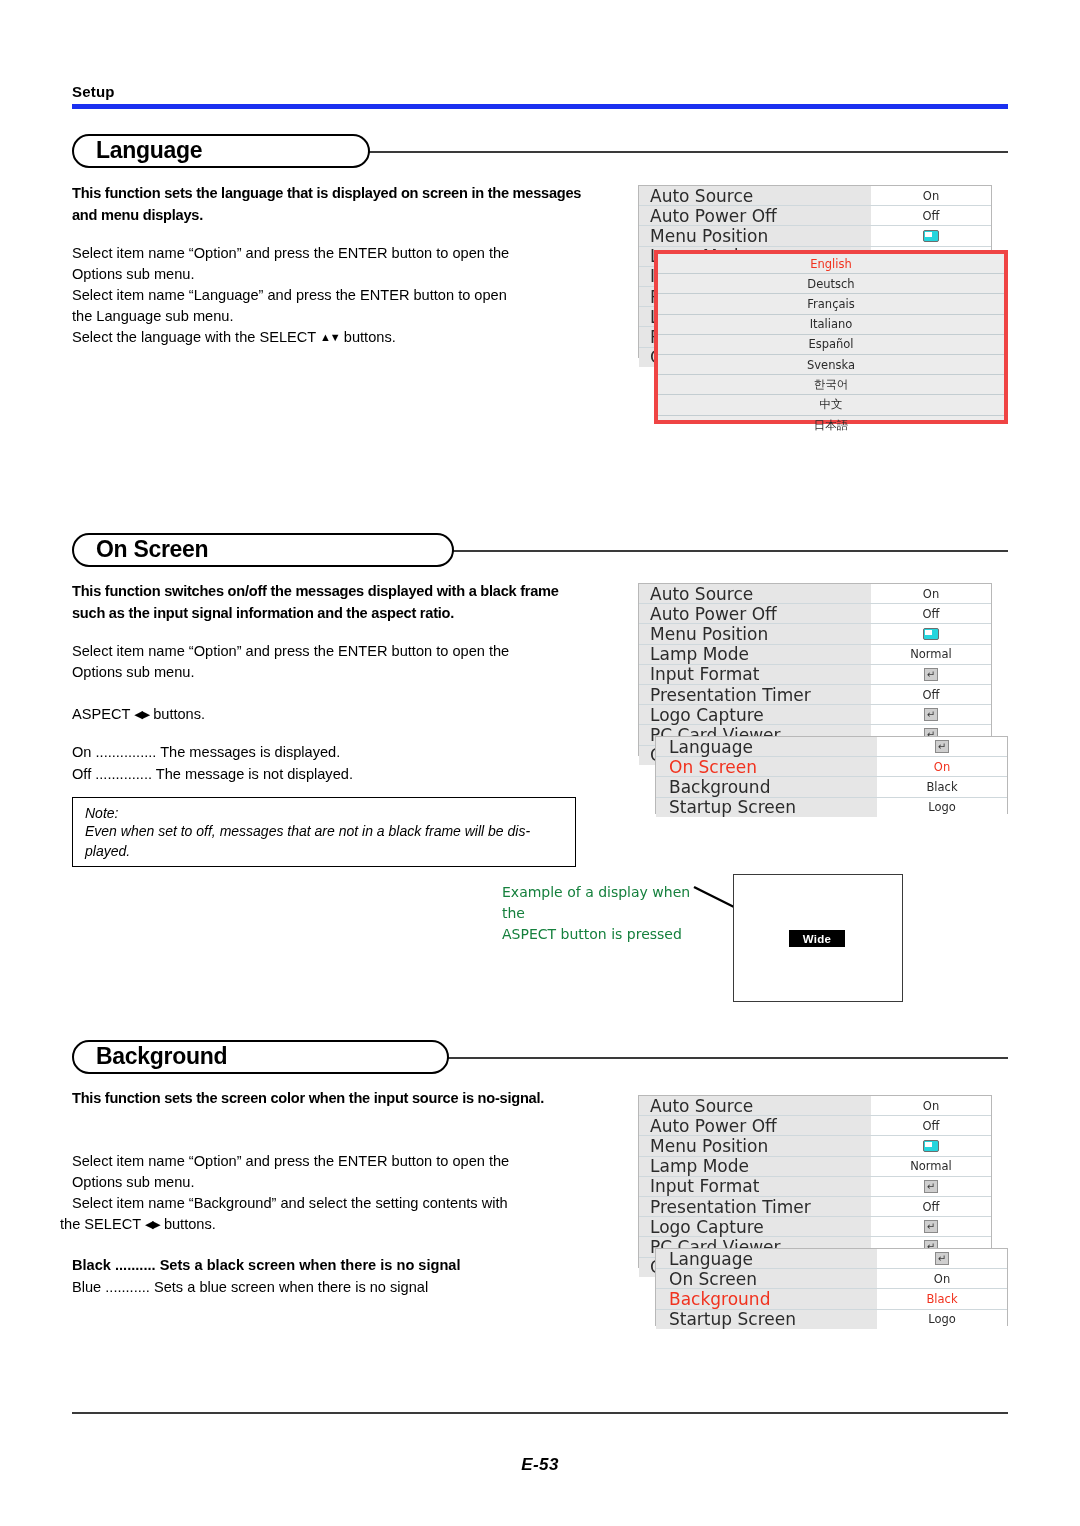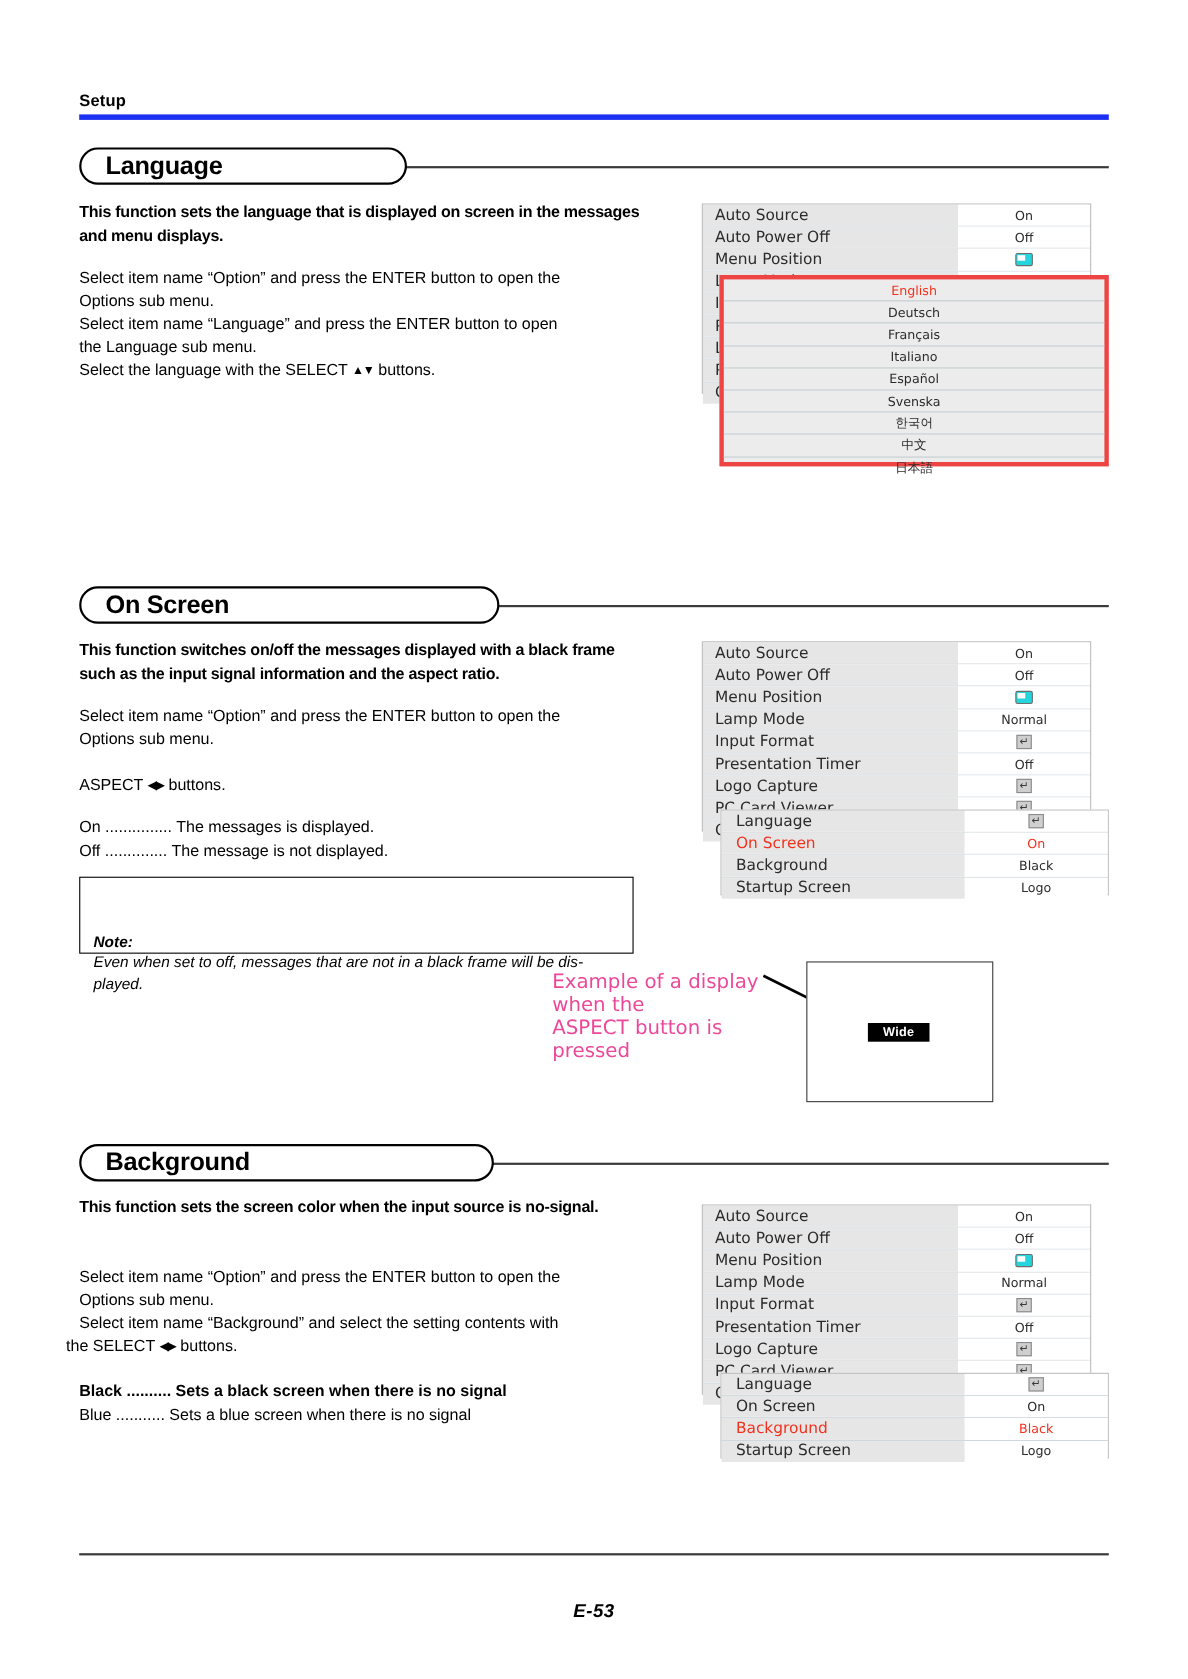--- a/index.html
+++ b/index.html
@@ -28,30 +28,30 @@
   .sec-rule{position:absolute;top:17px;height:2px;background:#3a3a3a;z-index:1;}
 
   
   .para{position:absolute;font-size:14.6px;line-height:21.5px;width:514px;}
   .para.bold{font-weight:bold;letter-spacing:-.25px;}
   .tri{font-size:11px;letter-spacing:-1px;vertical-align:1px;}
 
   
   .note{position:absolute;border:1.5px solid #000;background:#fff;box-sizing:border-box;
         padding:7px 10px 9px 12px;}
-  .note .note-lbl{font-size:14px;font-weight:bold;font-style:italic;margin-top:43px;}
+  .note .note-lbl{font-size:14px;font-weight:normal;font-style:italic;}
   .note .note-txt{font-size:14px;font-style:italic;line-height:20px;}
 
   
   .osd{position:absolute;border:1px solid #b8b8b8;background:#fff;
        font-family:"DejaVu Sans", sans-serif;box-sizing:border-box;}
   .osd-row{display:flex;height:19.2px;align-items:center;border-bottom:1px solid #cfd8dc;}
   .osd-row:last-child{border-bottom:none;}
   .osd-lbl{width:232px;background:#e6e6e6;height:100%;display:flex;align-items:center;
-           padding-left:11px;box-sizing:border-box;font-size:14px;color:#2b2b2b;}
+           padding-left:11px;box-sizing:border-box;font-size:17px;color:#2b2b2b;}
   .osd-val{flex:1;height:100%;display:flex;align-items:center;justify-content:center;
            background:#fff;font-size:11.5px;color:#2b2b2b;}
 
   
   .osd-sub{position:absolute;border:1px solid #b8b8b8;background:#fff;box-sizing:border-box;
            font-family:"DejaVu Sans", sans-serif;}
   .osd-sub .osd-lbl{width:221px;padding-left:13px;}
 
   
   .lang-list{position:absolute;border:4px solid #ef4444;background:#ececec;box-sizing:border-box;
@@ -62,21 +62,21 @@
   .sel{color:#f1321e;}
 
   
   .ic-menupos{display:inline-block;width:16px;height:12px;background:#25d5dd;
               border:1px solid #6d6d6d;border-radius:2px;position:relative;box-sizing:border-box;}
   .ic-menupos::after{content:"";position:absolute;left:1px;top:1px;width:7px;height:5px;background:#fff;}
   .ic-enter{display:inline-block;width:14px;height:13px;border:1px solid #8a8a8a;background:#cfcfcf;
             position:relative;box-sizing:border-box;font-size:10px;line-height:11px;text-align:center;color:#3a3a3a;}
 
   
-  .ex-txt{position:absolute;font-family:"DejaVu Sans", sans-serif;font-size:18px;line-height:21px;color:#ec4899;}
+  .ex-txt{position:absolute;font-family:"DejaVu Sans", sans-serif;font-size:14px;line-height:21px;color:#15803d;}
   .ex-box{position:absolute;border:1.5px solid #3a3a3a;background:#fff;box-sizing:border-box;}
   .ex-badge{position:absolute;background:#000;color:#fff;font-size:11.5px;font-weight:bold;
             display:flex;align-items:center;justify-content:center;letter-spacing:.3px;}
   .ex-line{position:absolute;}
 
   
   .ftr-rule{position:absolute;left:72px;top:1412px;width:936px;height:1.6px;background:#3a3a3a;}
   .ftr-pg{position:absolute;left:0;top:1455px;width:1080px;text-align:center;
           font-size:17px;font-weight:bold;font-style:italic;letter-spacing:.4px;}
 </style>

